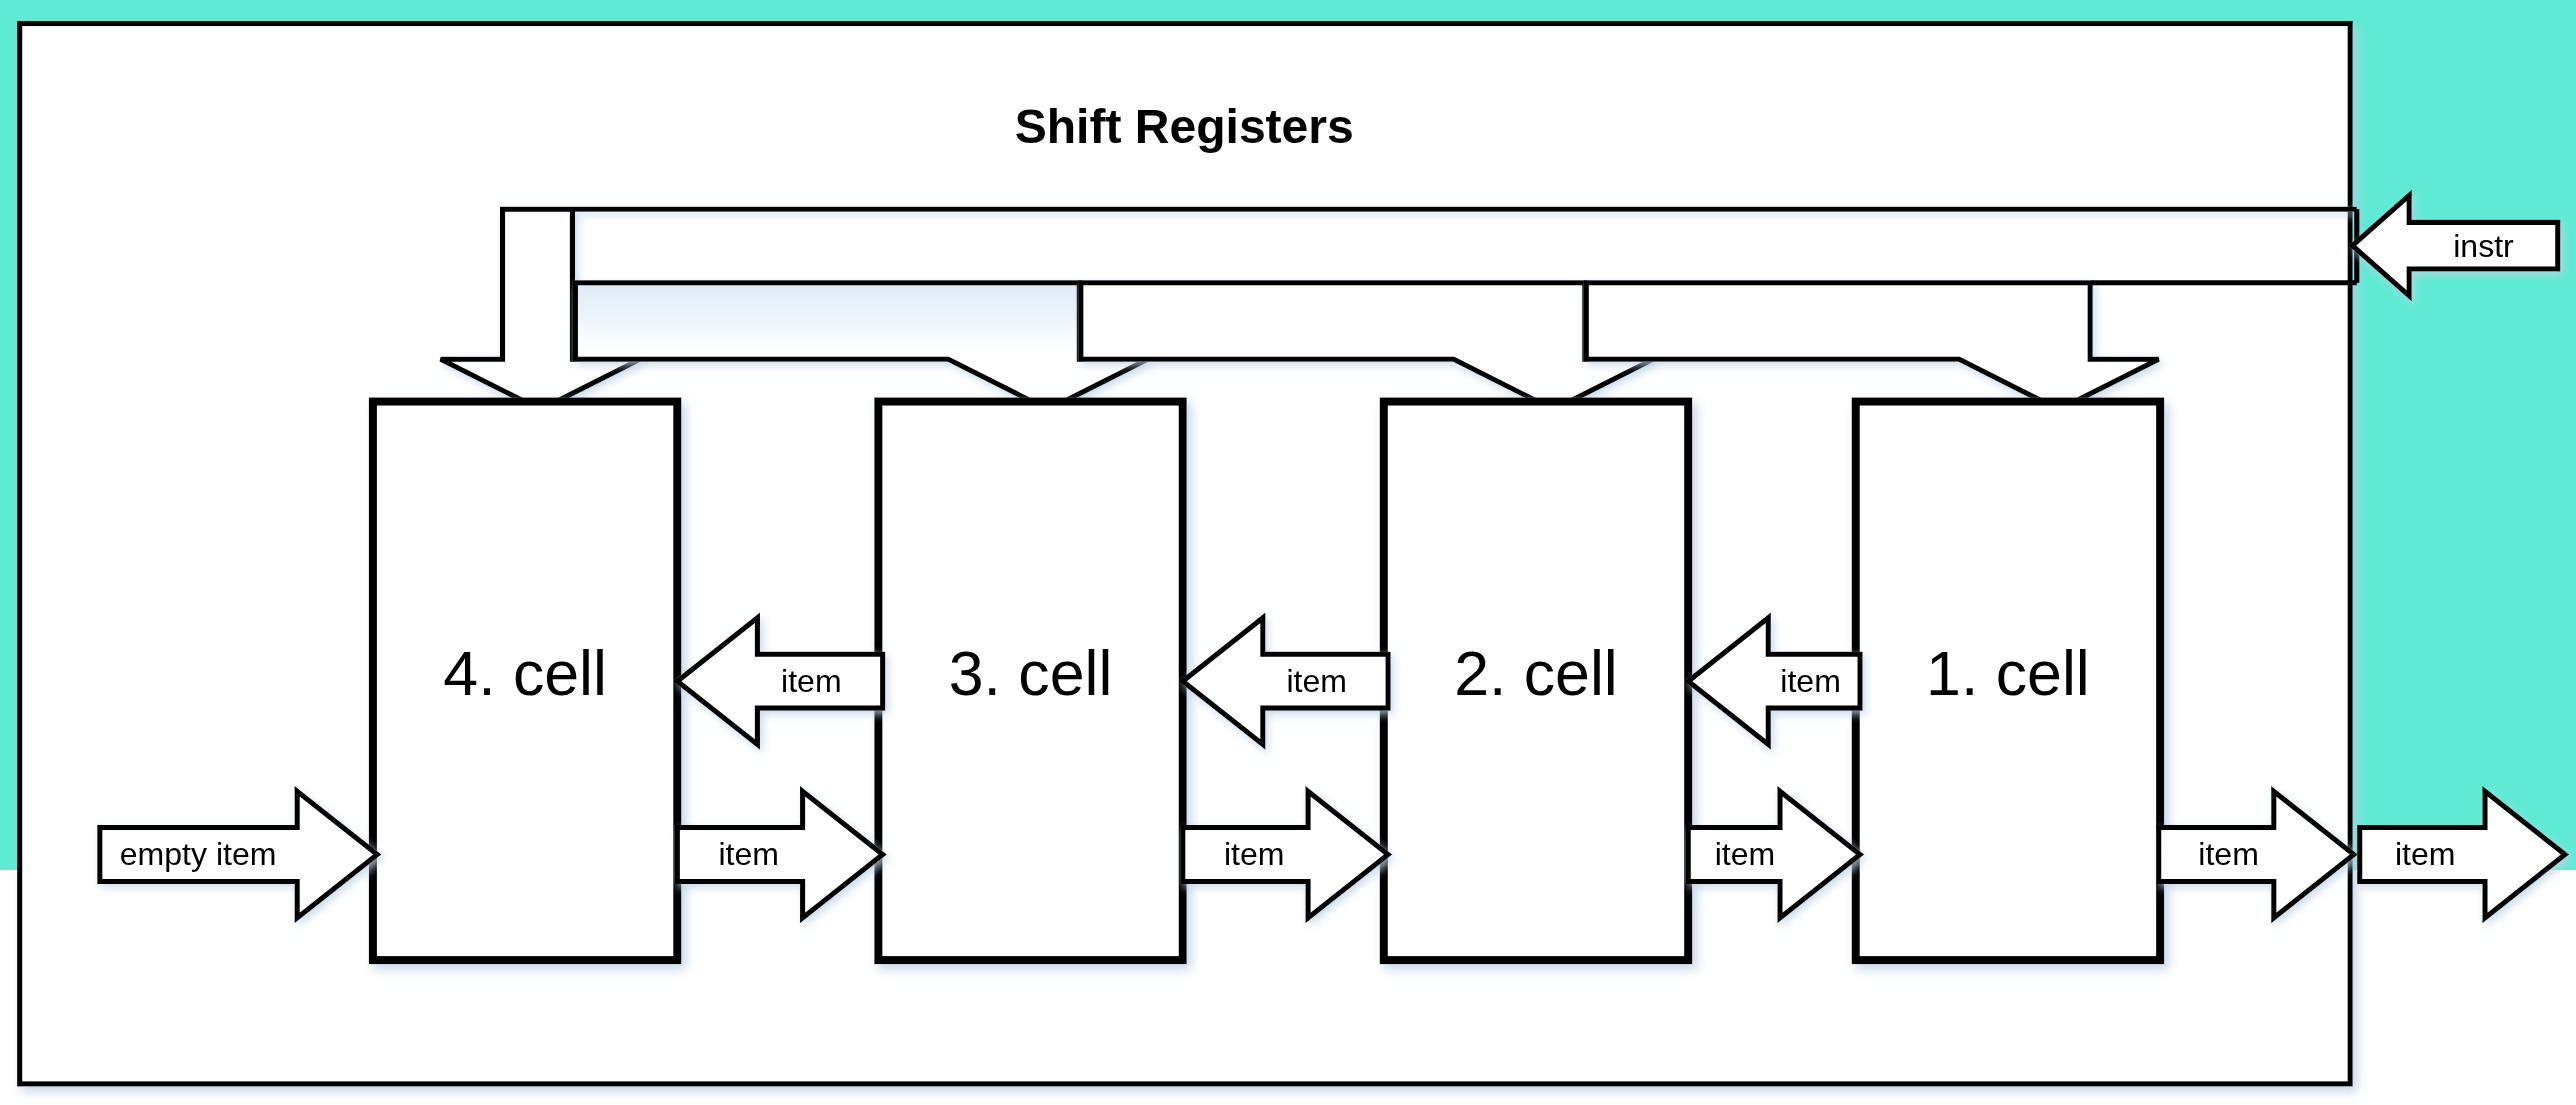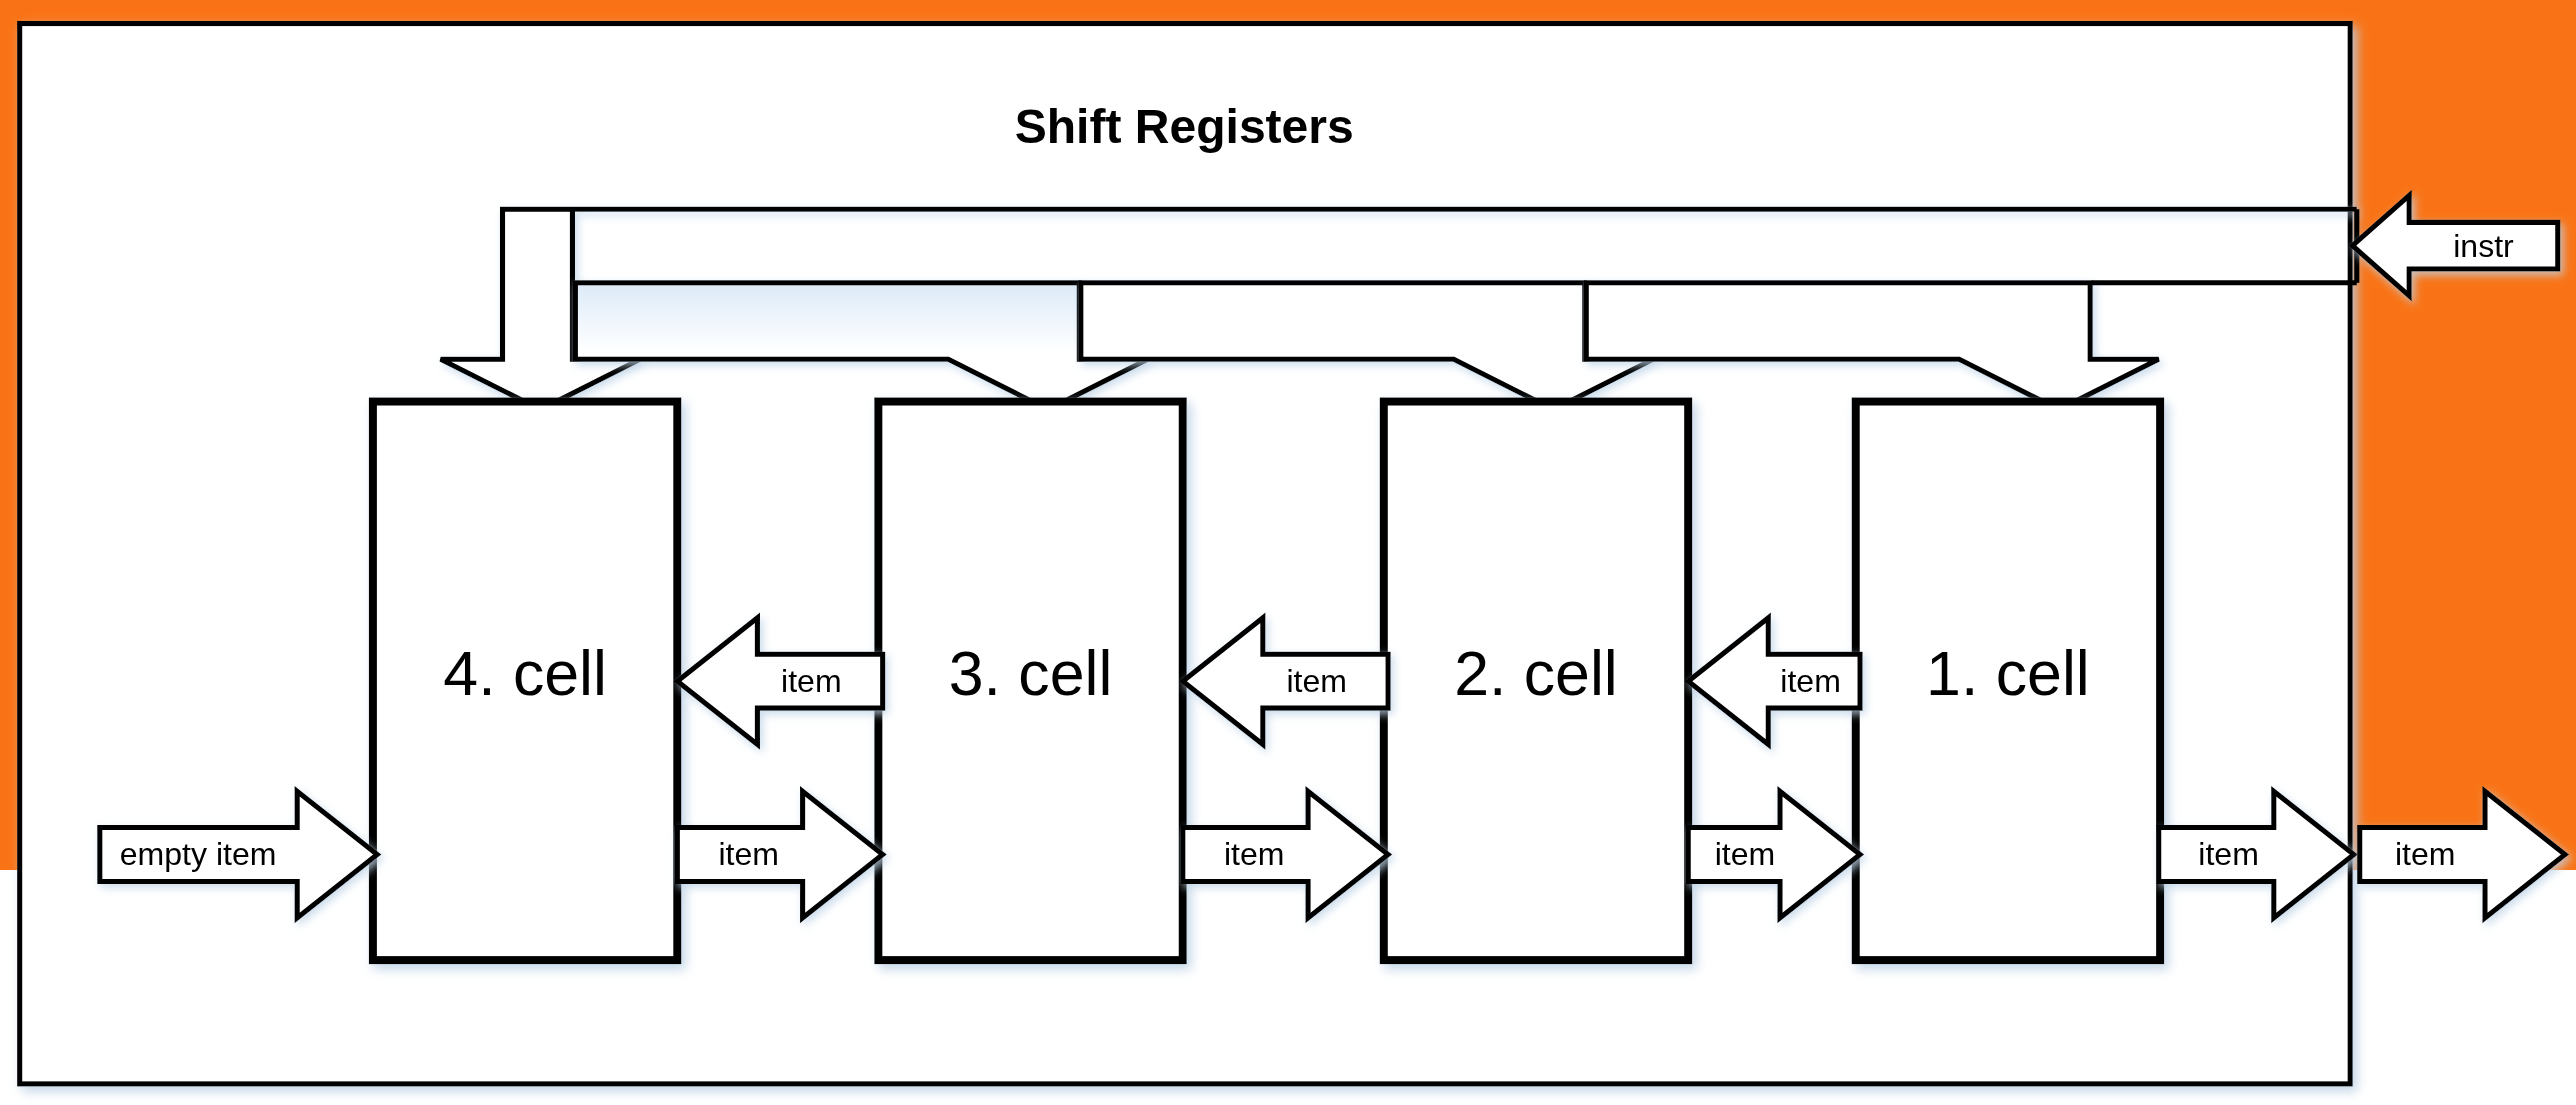--- a/index.html
+++ b/index.html
@@ -1,21 +1,21 @@
 <!DOCTYPE html>
 <html style="font-size:11.7px"><head>
 <meta charset="utf-8">
 <style>
   html,body{margin:0;padding:0;background:#ffffff;}
   body{
     width:2576px;height:1106px;
     font-family:"Liberation Sans","DejaVu Sans",sans-serif;
     overflow:hidden;
   }
-  #stage{position:relative;width:2576px;height:870px;background:#f97316;}
+  #stage{position:relative;width:2576px;height:870px;background:#5eead4;}
   svg#diagram{position:absolute;left:0;top:0;width:2576px;height:1106px;display:block;}
   .shape-stroke{fill:none;}
   text{ font-family:"Liberation Sans","DejaVu Sans",sans-serif; fill:#000; }
   .title-text{ font-size:66px; font-weight:bold; text-anchor:middle; }
   .cell-text{ font-size:86px; text-anchor:middle; }
   .lbl-text{ font-size:44px; text-anchor:middle; }
 </style>
 </head>
 <body>
 

